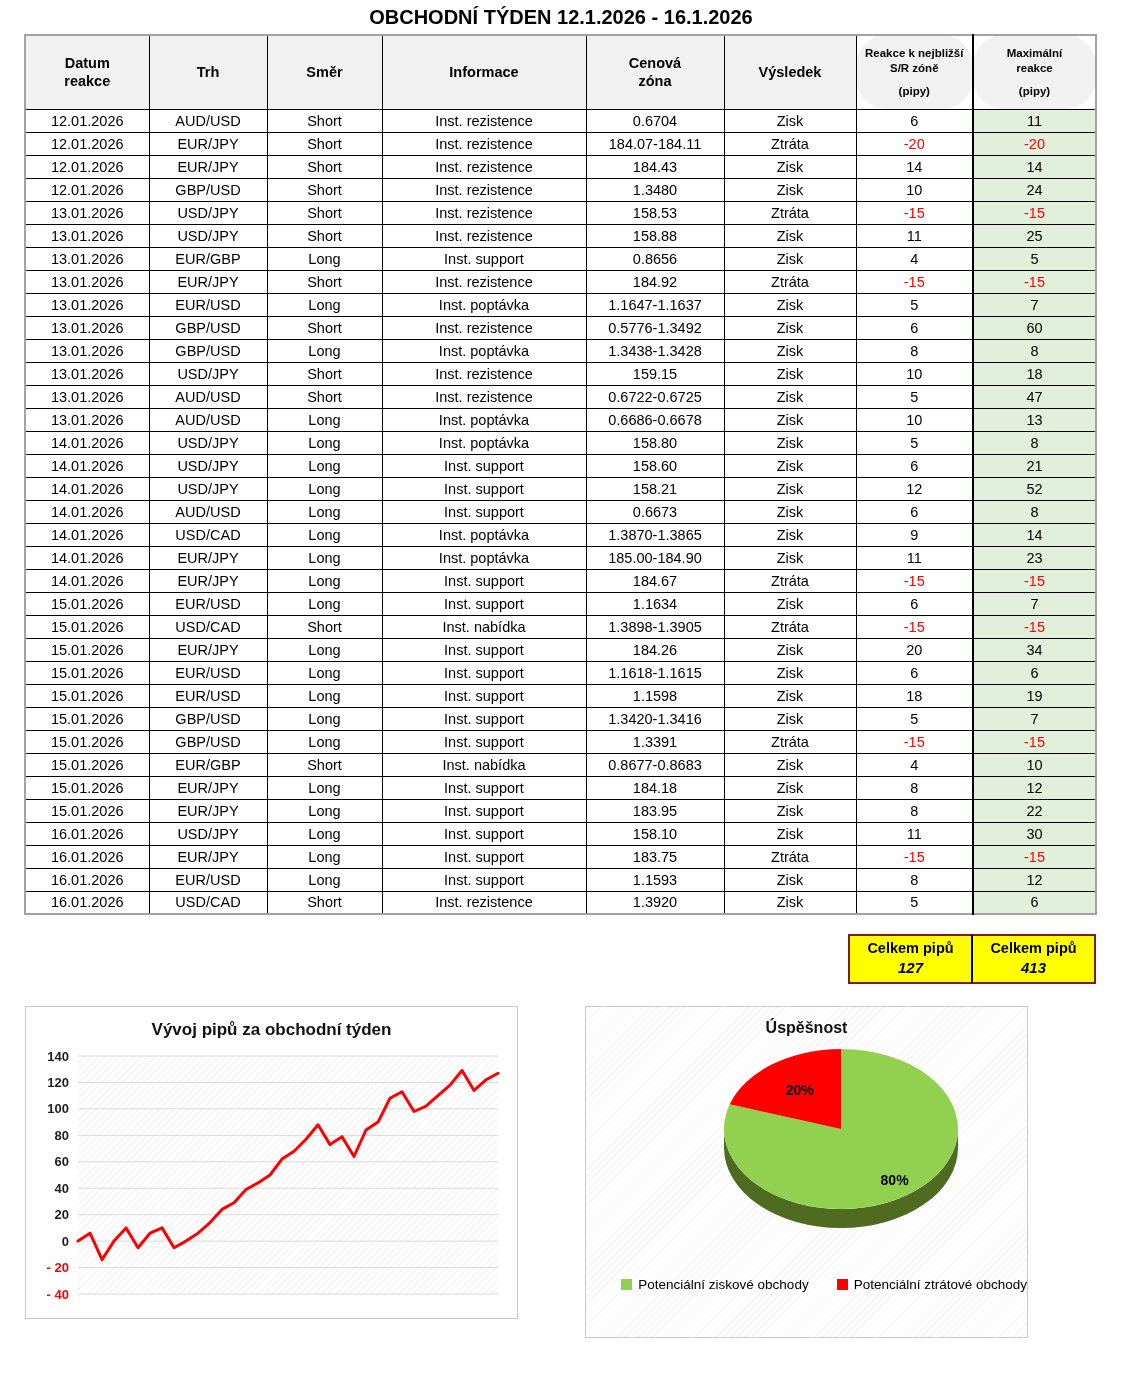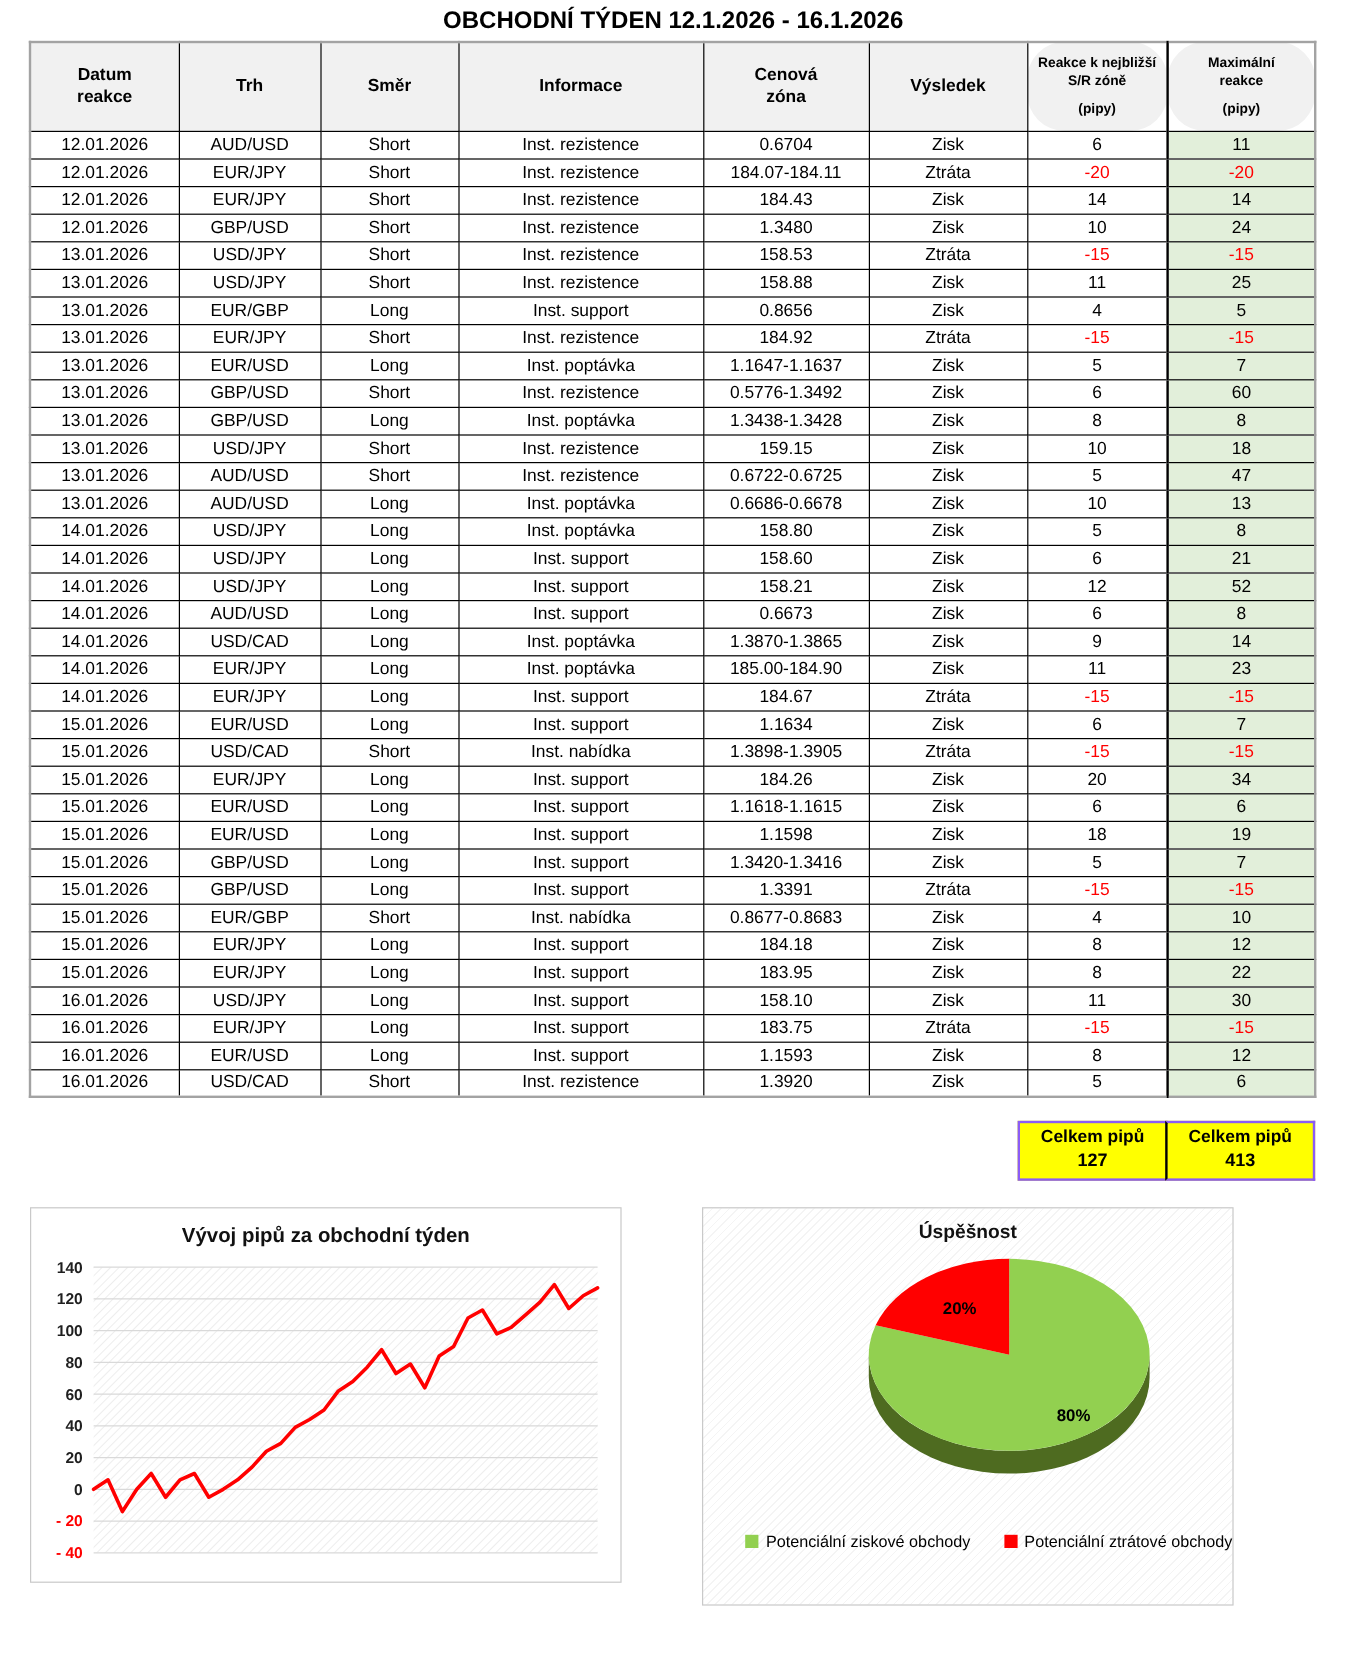--- a/index.html
+++ b/index.html
@@ -25,26 +25,26 @@
   table.trades th.small { font-size:11.5px;border-radius:31px; }
   .hwrap { display:flex; flex-direction:column; justify-content:center; line-height:1.25; }
   .hsub { margin-top:9px; }
   table.trades td { height:23px; font-size:14.5px; background:#fff; padding:0 2px; }
   table.trades td.max-col { background:#e2efda; }
   table.trades td.neg { color:#ff0000; }
   table.trades th:nth-child(8), table.trades td:nth-child(8) { border-left-width:2px; }
 
   .totals { display:flex; margin:19px 0 0 848px; }
   .total-box {
-    width:125px; border:2px solid #8b5cf6; background:#ffff00;
+    width:125px; border:2px solid #7f1d1d; background:#ffff00;
     text-align:center; padding:4px 0 6px;
   }
   .total-box + .total-box { border-left-width:0; border-left:2px solid #000; margin-left:-2px; }
   .total-label { font-weight:700; font-size:14.5px; }
-  .total-value { font-weight:700; font-size:15px; margin-top:3px; }
+  .total-value { font-weight:700; font-size:15px; margin-top:3px;font-style:italic; }
 
   .charts { display:flex; align-items:flex-start; margin:22px 0 0 25px; gap:67px; }
   .chart-box { background:#fff; border:1px solid #c9c9c9; }
   .line-box { width:493px; height:313px; padding-top:13px; }
   .chart-title { text-align:center; font-weight:700; font-size:17px; color:#111; }
   .line-box svg { display:block; margin-top:4px; }
   .pie-box {
     width:443px; height:332px; padding-top:12px;
     background-image:repeating-linear-gradient(135deg, #f4f4f4 0px, #f4f4f4 1px, #ffffff 1px, #ffffff 5px);
   }

